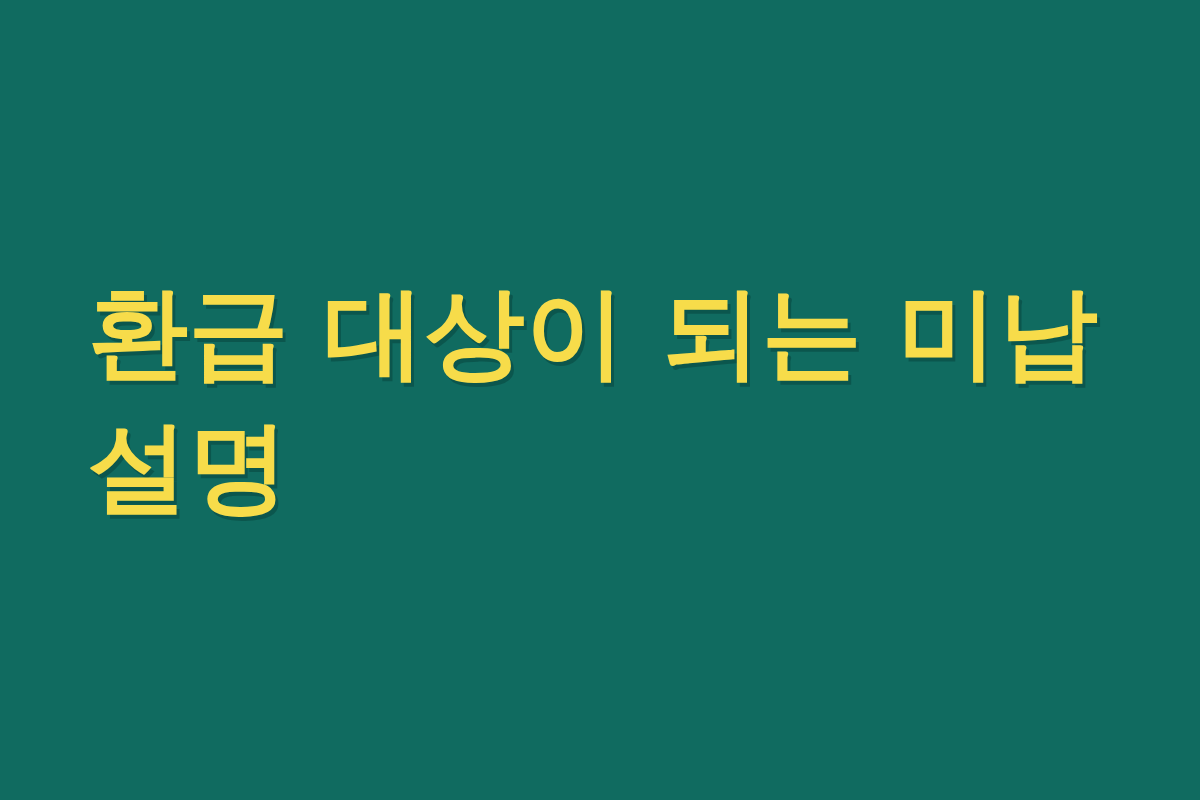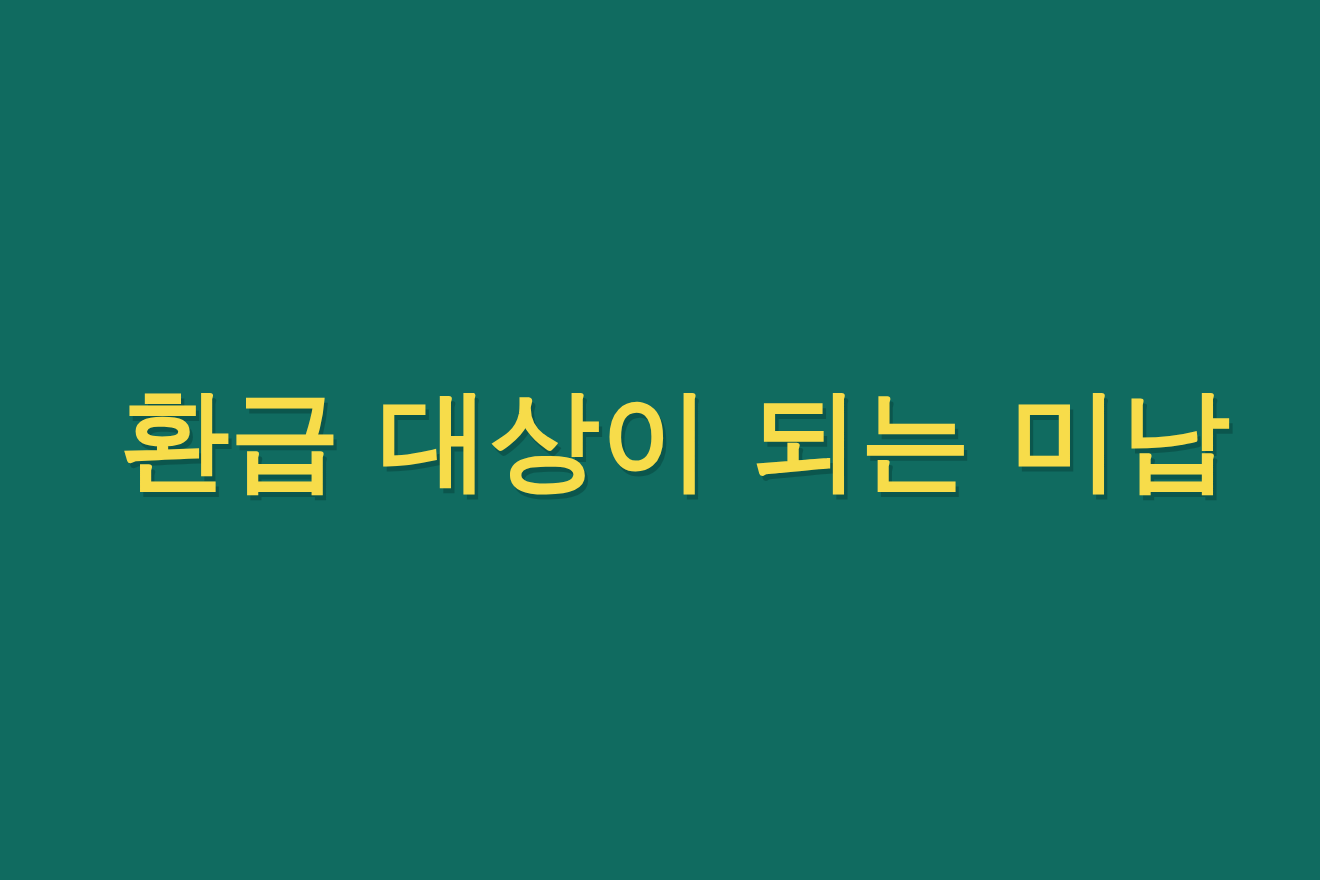--- a/index.html
+++ b/index.html
@@ -21,25 +21,25 @@
     height: 800px;
     box-sizing: border-box;
     display: flex;
     align-items: center;
     justify-content: center;
     background-color: #106B60;
     overflow: hidden;
   }
 
   .headline {
-    margin: 1px;
+    margin: 8px;
     padding: 0 80px;
     box-sizing: border-box;
     width: 100%;
-    text-align: right;
+    text-align: left;
     color: #F7DC4A;
     font-family: "DejaVu Sans", "Liberation Sans", sans-serif;
     font-size: 100px;
     line-height: 1.34;
     font-weight: 700;
     letter-spacing: 0.5px;
     word-break: keep-all;
     text-shadow: 3px 4px 0 rgba(7, 62, 55, 0.45);
     -webkit-font-smoothing: antialiased;
   }
@@ -52,14 +52,15 @@
   .headline .line-3 {
     white-space: nowrap;
   }
 </style>
 </head>
 <body>
 
 <div class="banner" style="background-color: rgb(16, 107, 96);">
   <h1 class="headline" style="color: rgb(247, 220, 74); text-shadow: rgba(7, 62, 55, 0.45) 3px 4px 0px;">
     <span class="line line-1">환급 대상이 되는 미납</span>
+    <span class="line line-3">설명</span>
   </h1>
 </div>
 
 </body></html>

